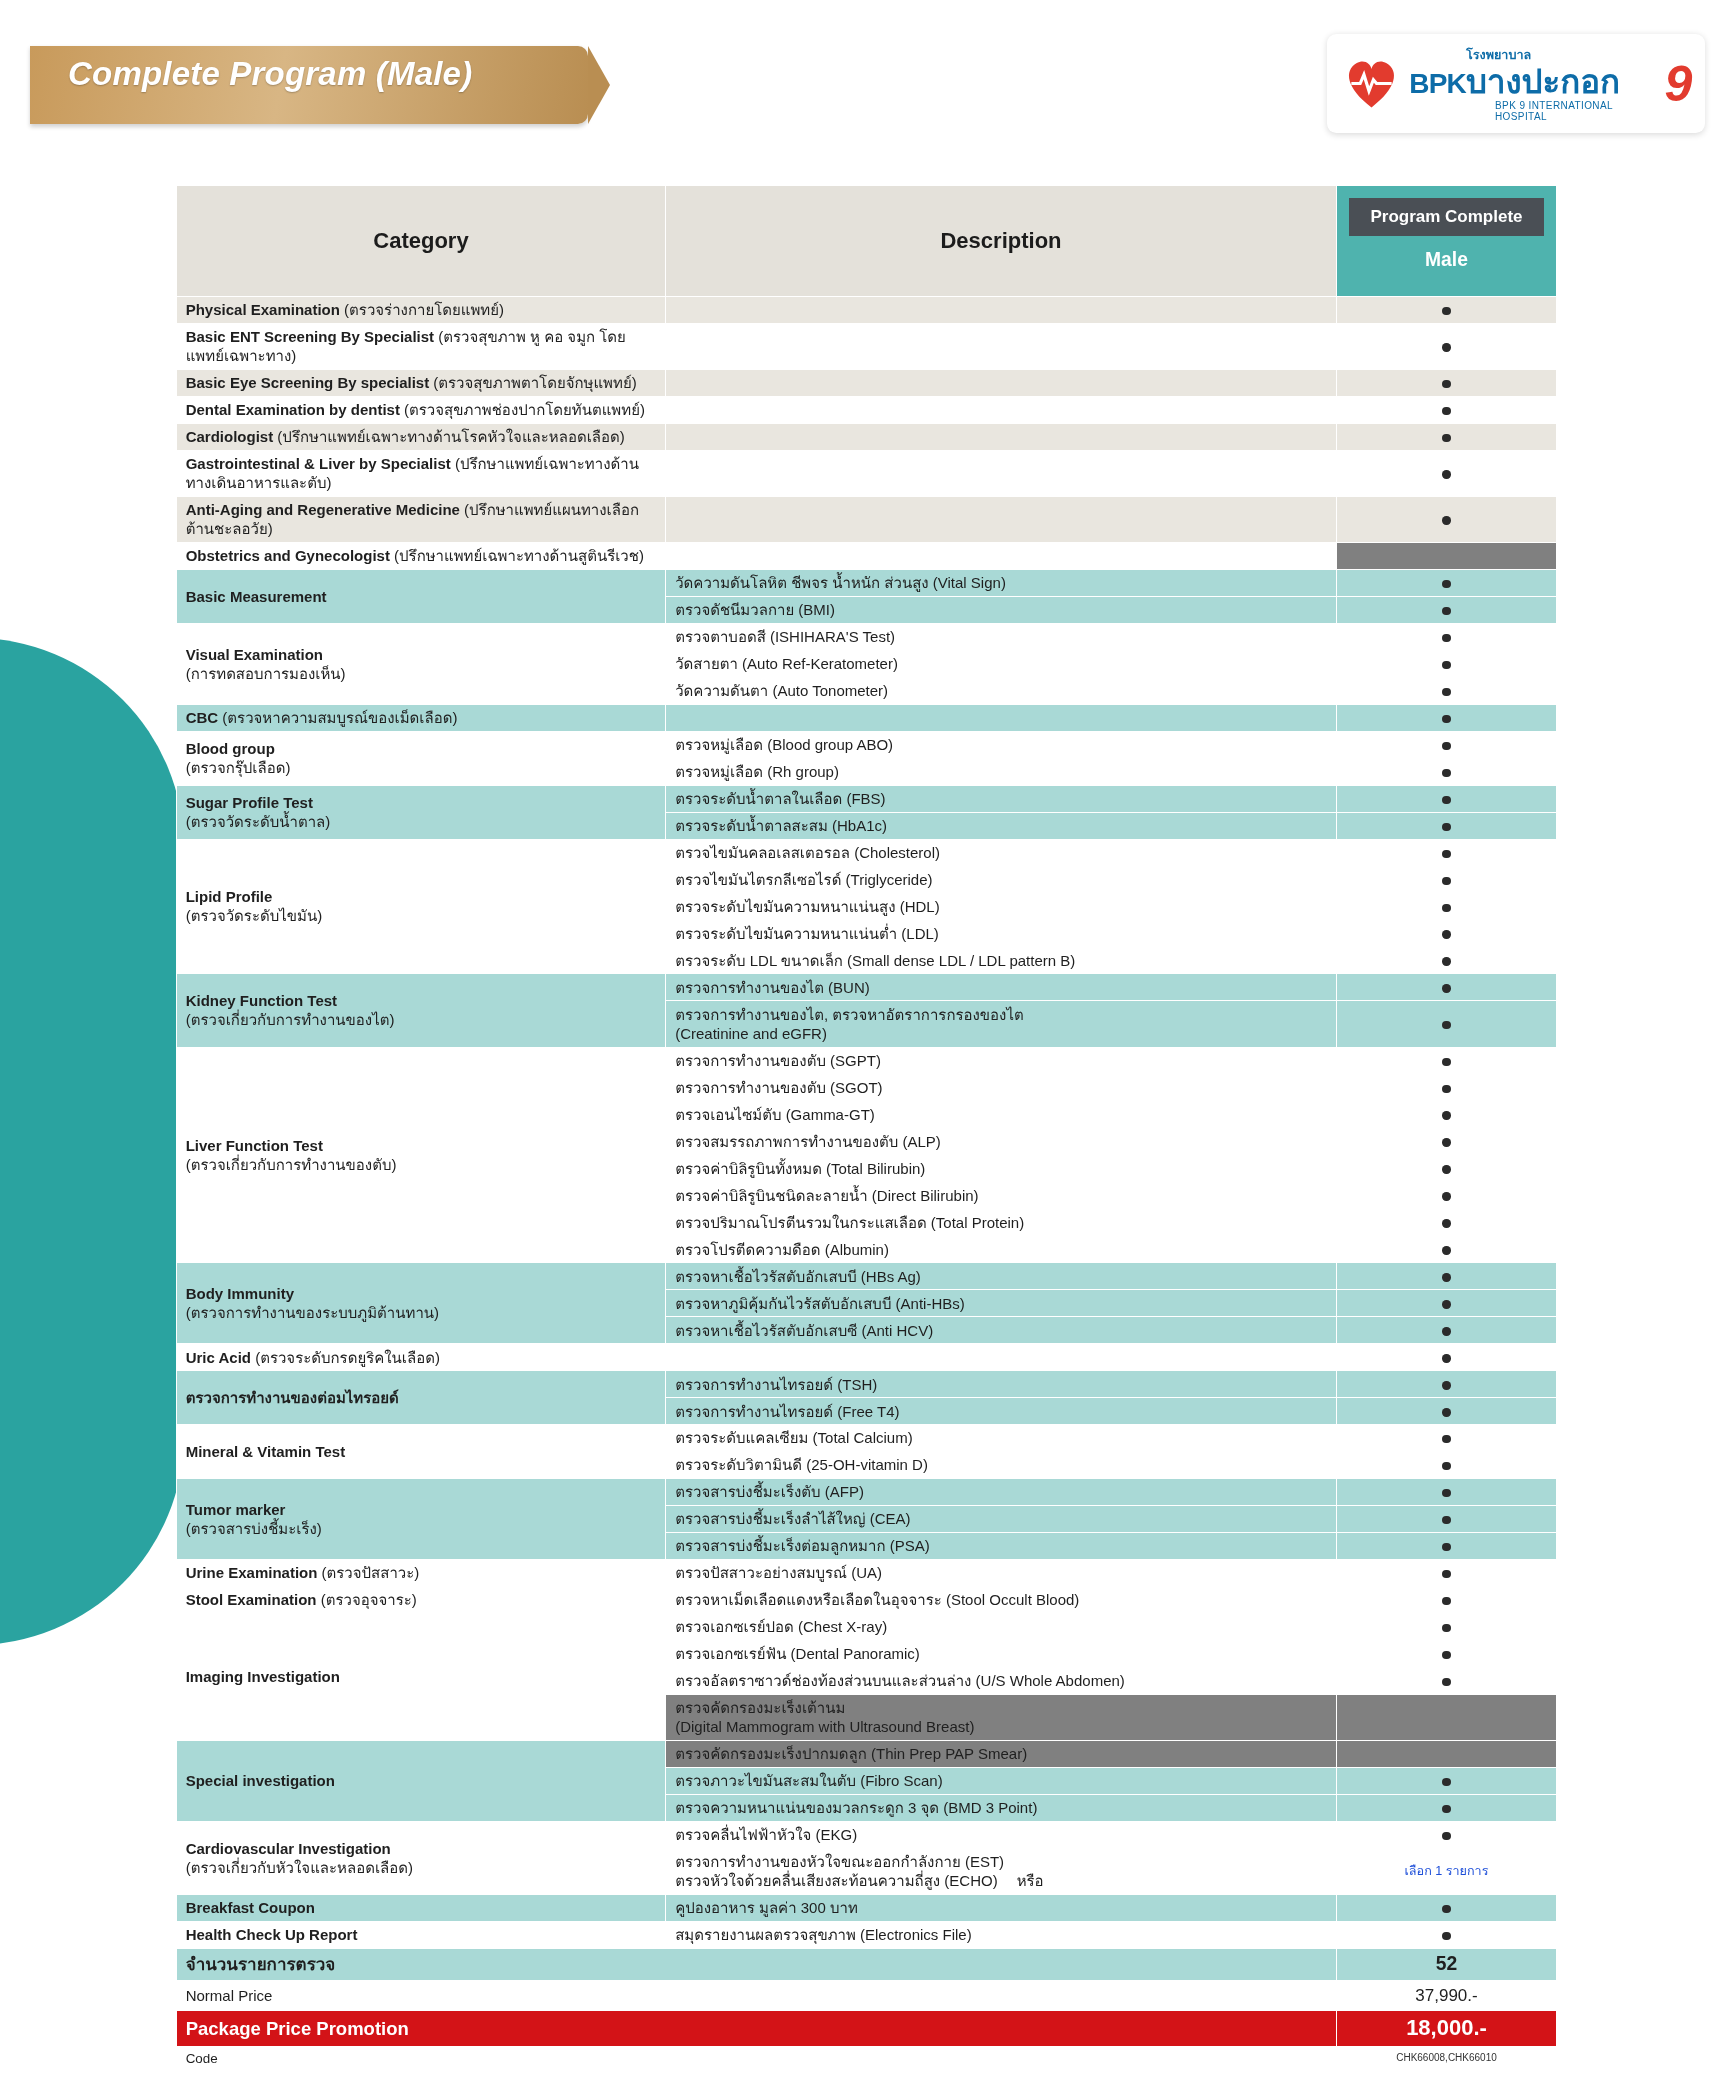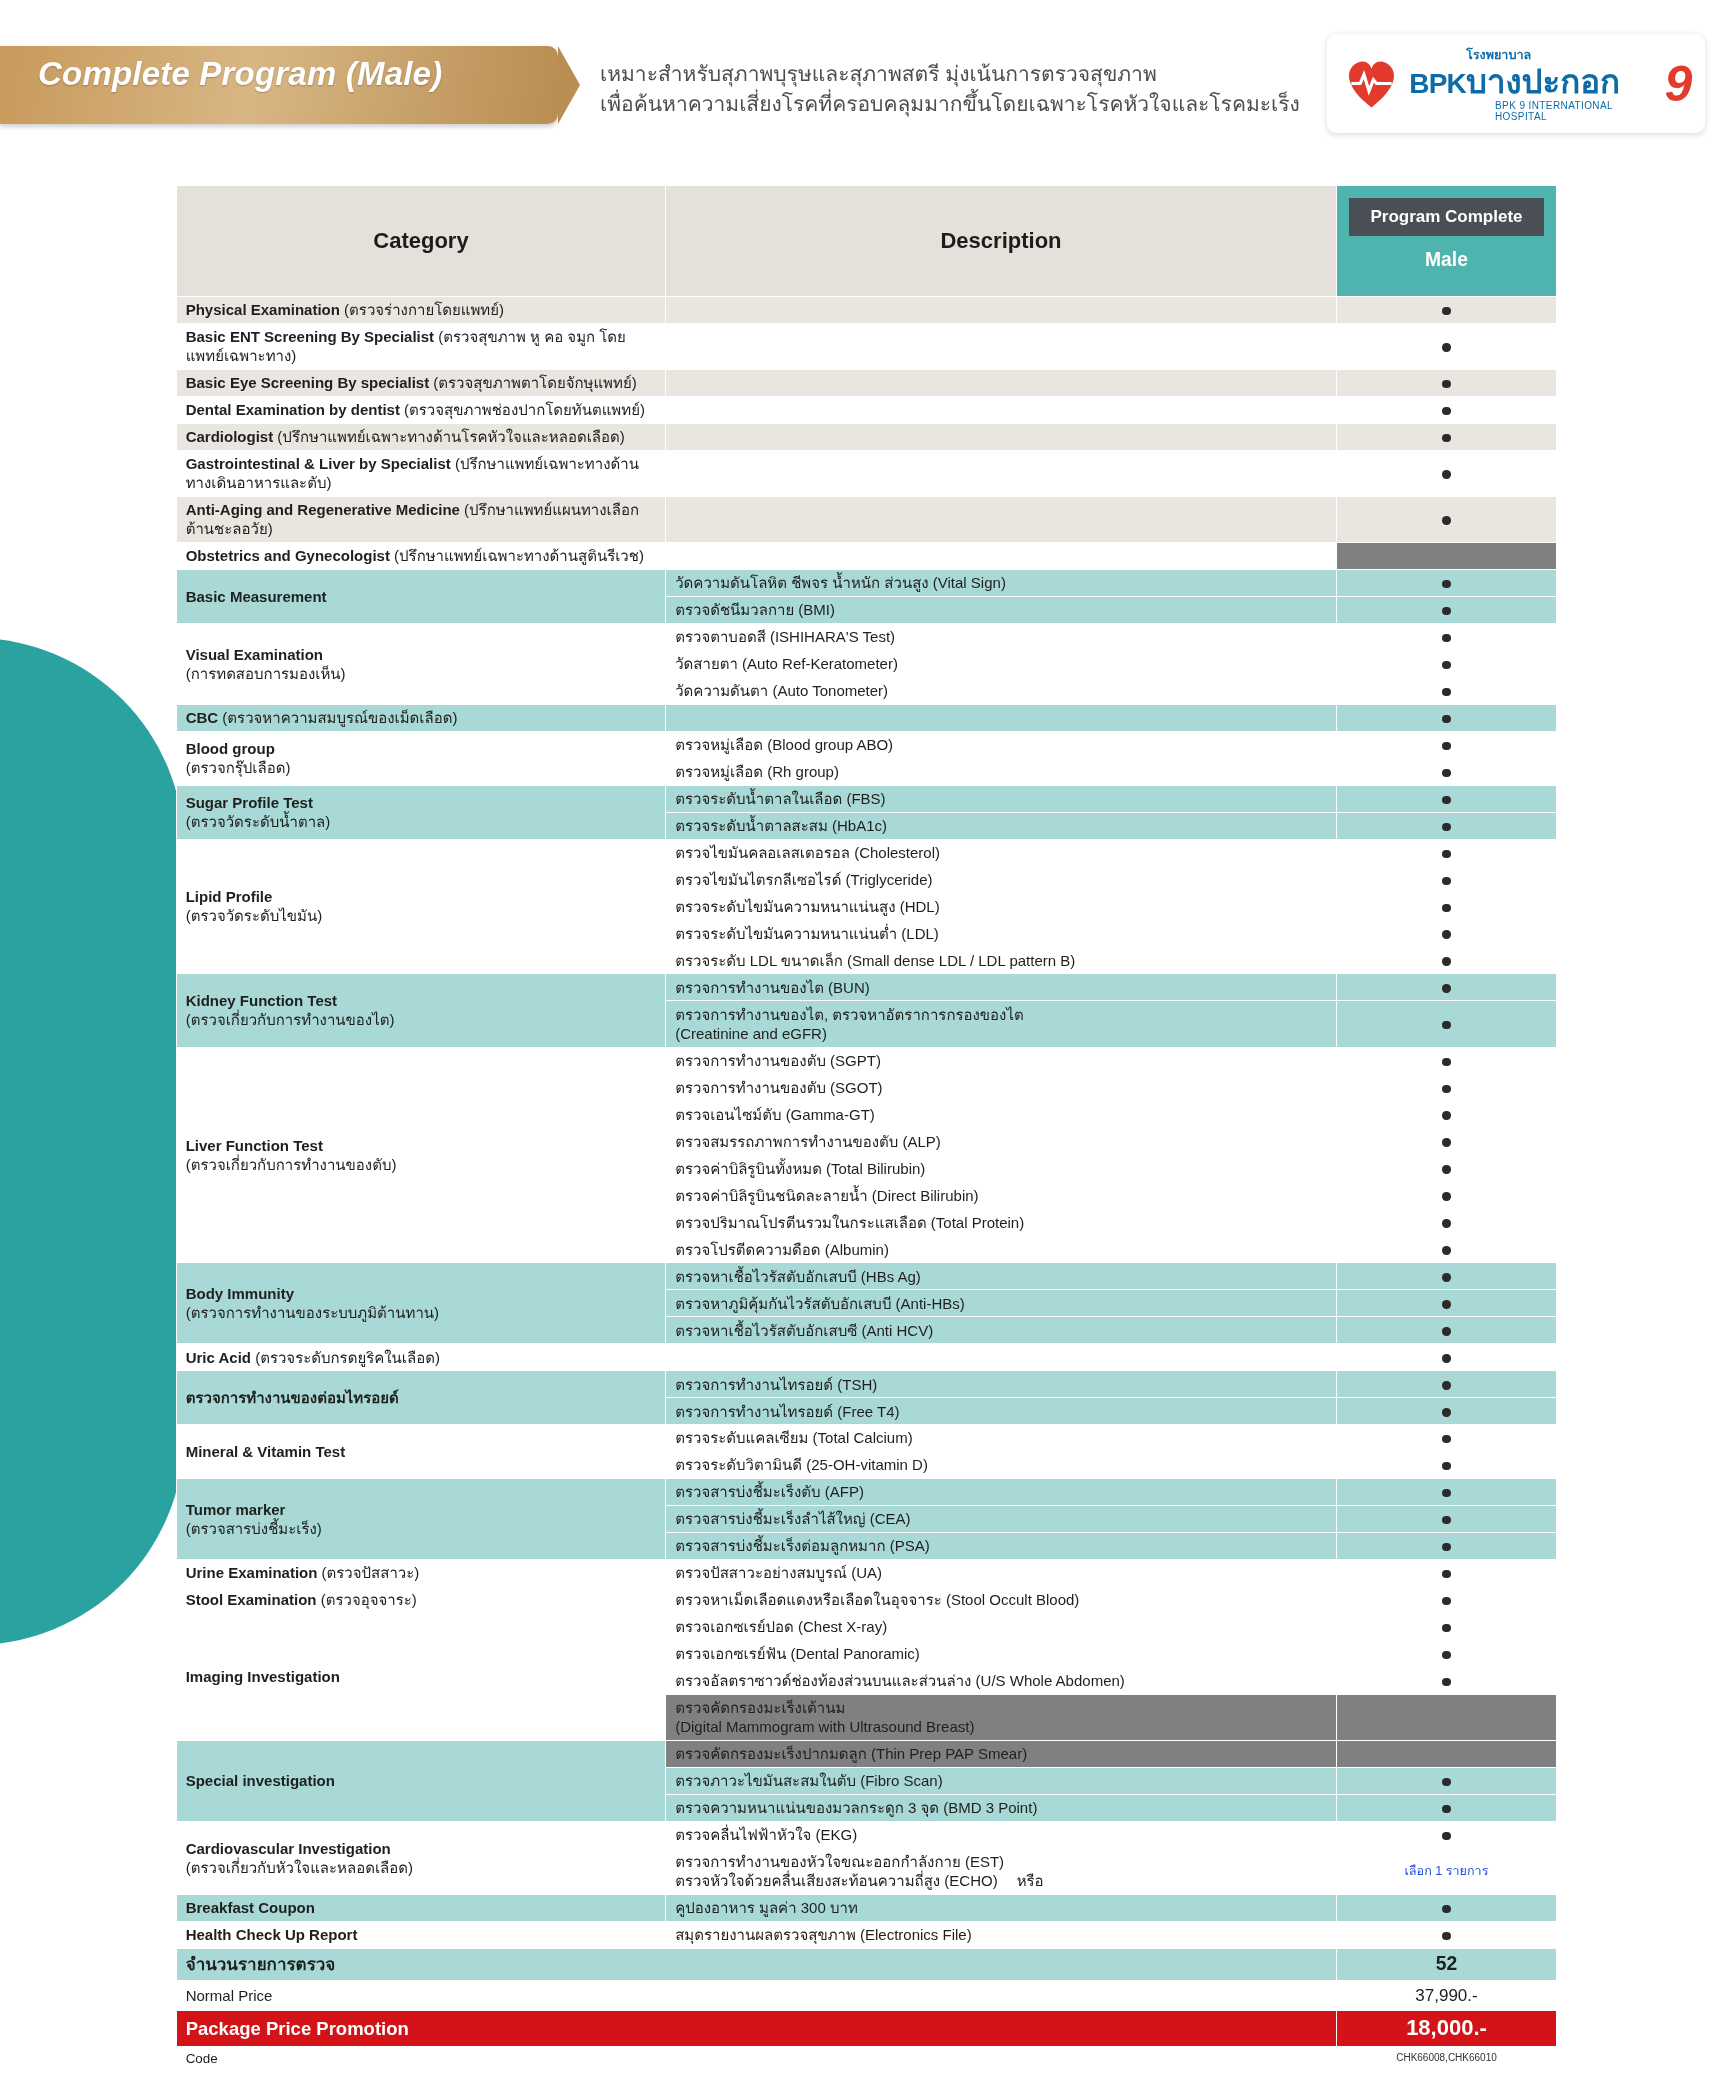--- a/index.html
+++ b/index.html
@@ -23,20 +23,21 @@
     background:#2aa3a0;
     border-radius: 0 210px 210px 0;
     z-index:0;
   }
 
   
   .header {
     position:relative;
     z-index:5;
     height: 176px;
+    margin-left: 30px;
   }
   .title-band {
     position:absolute;
     left:0; top:46px;
     width: 558px; height: 78px;
     background: linear-gradient(100deg, #c89a5b 0%, #d8b684 45%, #b98e52 100%);
     border-radius: 0 10px 10px 0;
     box-shadow: 0 2.5px 4.2px rgba(0,0,0,.18);
   }
   .title-band::after{
@@ -149,24 +150,20 @@
   .or-label { font-size:15px; }
 </style>
 </head>
 <body>
 
 <div class="teal-blob"></div>
 
 <div class="header">
   <div class="title-band"></div>
   <div class="title-text">Complete Program (Male)</div>
-  <div class="subtitle">
-    <div>เหมาะสำหรับสุภาพบุรุษและสุภาพสตรี มุ่งเน้นการตรวจสุขภาพ</div>
-    <div>เพื่อค้นหาความเสี่ยงโรคที่ครอบคลุมมากขึ้นโดยเฉพาะโรคหัวใจและโรคมะเร็ง</div>
-  </div>
   <div class="logo">
     <div class="logo-heart">
       <svg viewBox="0 0 100 100">
           <path d="M50 88 C10 58 6 30 26 18 C38 11 48 18 50 27 C52 18 62 11 74 18 C94 30 90 58 50 88 Z" fill="#e23b2e"></path>
           <path d="M18 50 h14 l6 -14 l8 26 l7 -18 l5 6 h24" fill="none" stroke="#ffffff" stroke-width="5"></path>
         </svg>
     </div>
     <div class="logo-bpk">BPK</div>
     <div class="logo-right">
       <div class="logo-th-small">โรงพยาบาล</div>

